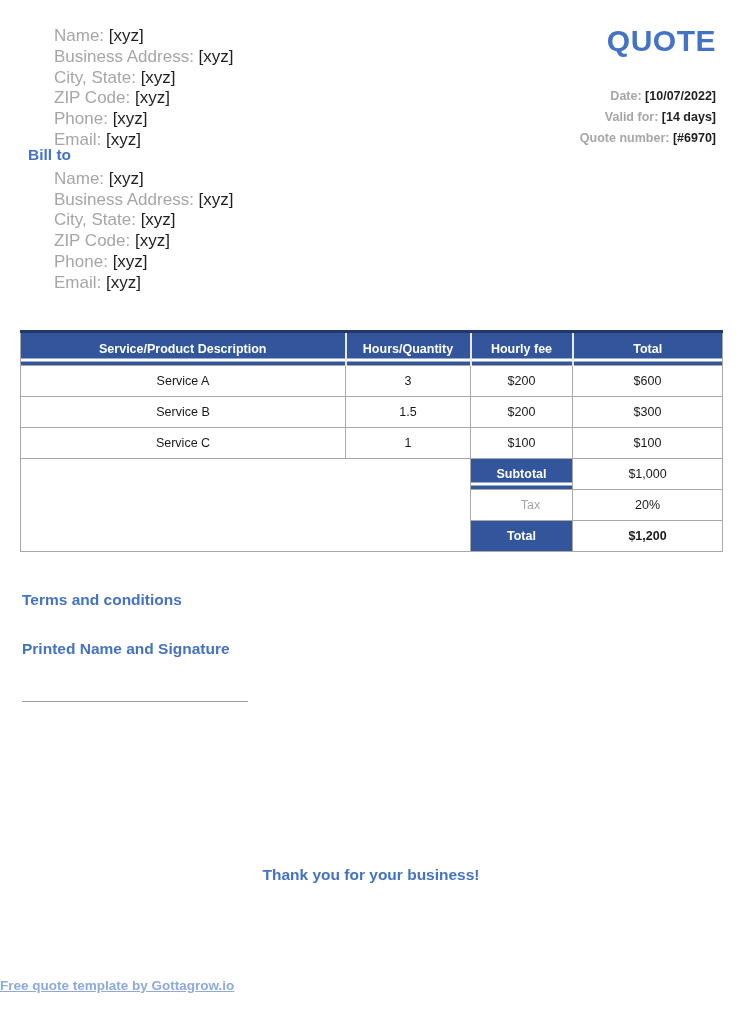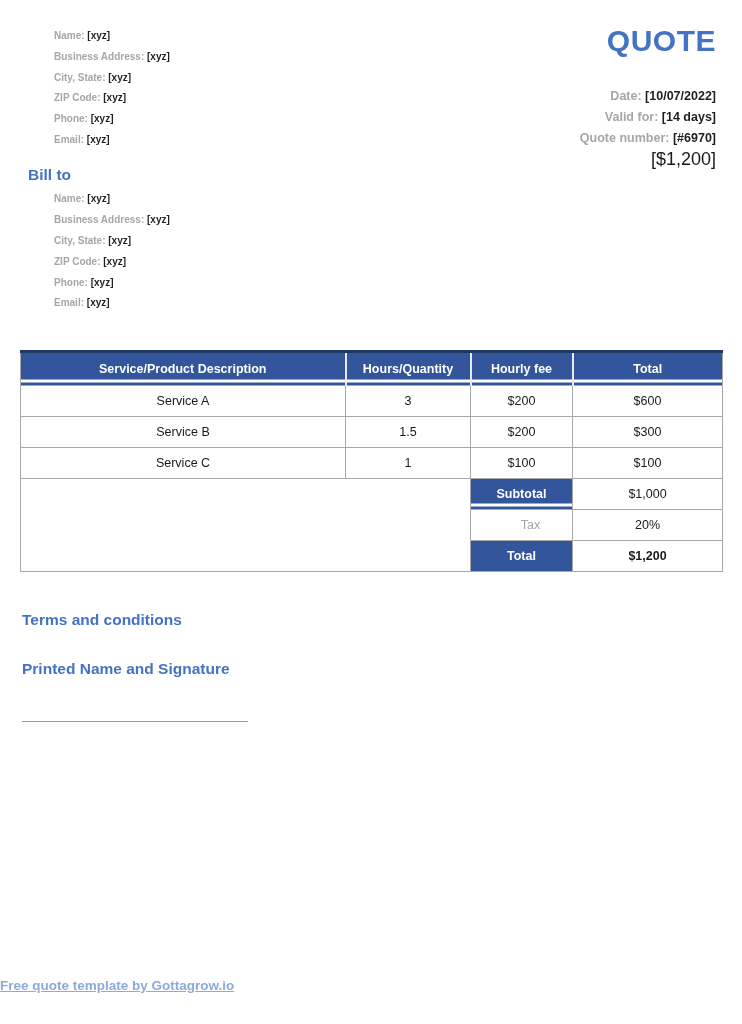--- a/index.html
+++ b/index.html
@@ -12,21 +12,21 @@
     --link-blue:#8EA9DB;
   }
   *{margin:0;padding:0;box-sizing:border-box;}
   html,body{background:#ffffff;}
   body{width:742px;font-family:"Liberation Sans",sans-serif;color:var(--ink);}
   .page{position:relative;width:742px;height:1024px;background:#fff;overflow:hidden;}
 
   
   .top{display:flex;justify-content:space-between;padding:26px 26px 0 28px;}
   .company-name{color:var(--accent);font-size:18px;font-weight:700;line-height:22px;margin-bottom:16px;}
-  .field-line{font-size:10px;font-weight:700;line-height:20.8px;white-space:nowrap;padding-left:26px;}
+  .field-line{font-size:17px;font-weight:400;line-height:20.8px;white-space:nowrap;padding-left:26px;}
   .field-label{color:var(--gray);}
   .field-value{color:var(--ink);}
 
   .quote-block{text-align:right;}
   .quote-title{color:var(--accent);font-size:30px;font-weight:700;line-height:30px;letter-spacing:0.5px;margin-bottom:30px;}
   .meta-line{font-size:12.5px;font-weight:700;line-height:20.8px;}
   .total-amount-label{margin-top:26px;color:var(--accent);font-size:17.5px;font-weight:700;line-height:23px;}
   .total-amount-value{font-size:18px;font-weight:500;color:#1a1a1a;line-height:23px;}
 
   .bill-to{padding-left:28px;margin-top:-6px;}
@@ -84,21 +84,20 @@
       <div class="field-line"><span class="field-label">ZIP Code:</span> <span class="field-value">[xyz]</span></div>
       <div class="field-line"><span class="field-label">Phone:</span> <span class="field-value">[xyz]</span></div>
       <div class="field-line"><span class="field-label">Email:</span> <span class="field-value">[xyz]</span></div>
     </div>
 
     <div class="quote-block">
       <div class="quote-title">QUOTE</div>
       <div class="meta-line"><span class="field-label">Date:</span> <span class="field-value">[10/07/2022]</span></div>
       <div class="meta-line"><span class="field-label">Valid for:</span> <span class="field-value">[14 days]</span></div>
       <div class="meta-line"><span class="field-label">Quote number:</span> <span class="field-value">[#6970]</span></div>
-      <div class="total-amount-value">[$1,200]</div>
     </div>
   </div>
 
   <div class="bill-to">
     <div class="section-heading">Bill to</div>
     <div class="field-line"><span class="field-label">Name:</span> <span class="field-value">[xyz]</span></div>
     <div class="field-line"><span class="field-label">Business Address:</span> <span class="field-value">[xyz]</span></div>
     <div class="field-line"><span class="field-label">City, State:</span> <span class="field-value">[xyz]</span></div>
     <div class="field-line"><span class="field-label">ZIP Code:</span> <span class="field-value">[xyz]</span></div>
     <div class="field-line"><span class="field-label">Phone:</span> <span class="field-value">[xyz]</span></div>
@@ -155,18 +154,19 @@
     </tbody>
   </table>
 
   <div class="terms">
     <div class="section-heading">Terms and conditions</div>
   </div>
 
   <div class="section-heading sig-heading">Printed Name and Signature</div>
   <div class="sig-line"></div>
 
+  <div class="thanks">Thank you for your business!</div>
 
   <div class="footer">
     <a href="#">Free quote template by Gottagrow.io</a>
   </div>
 
 </div>
 
 </body></html>

